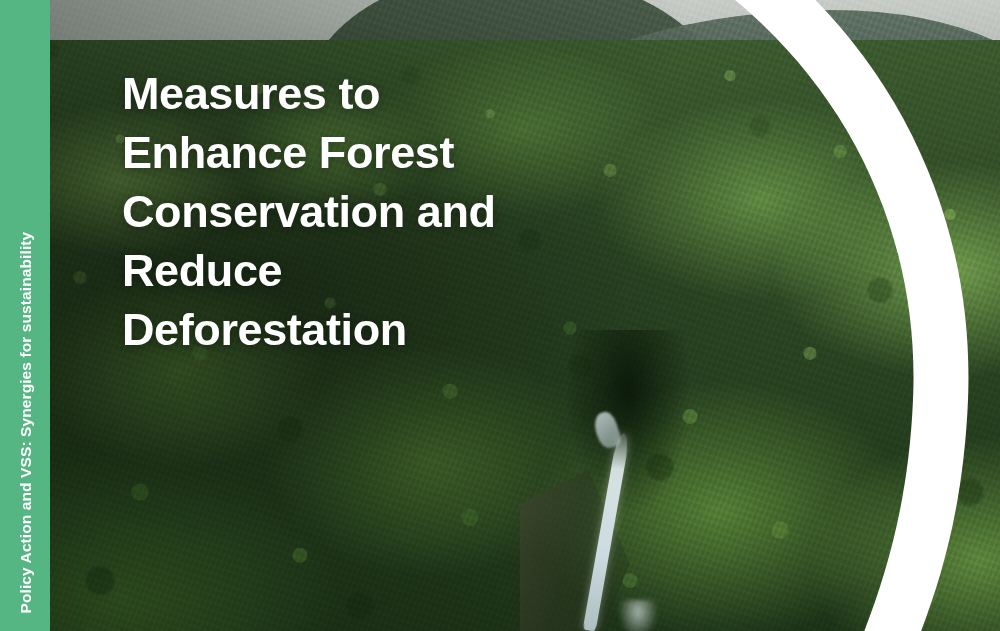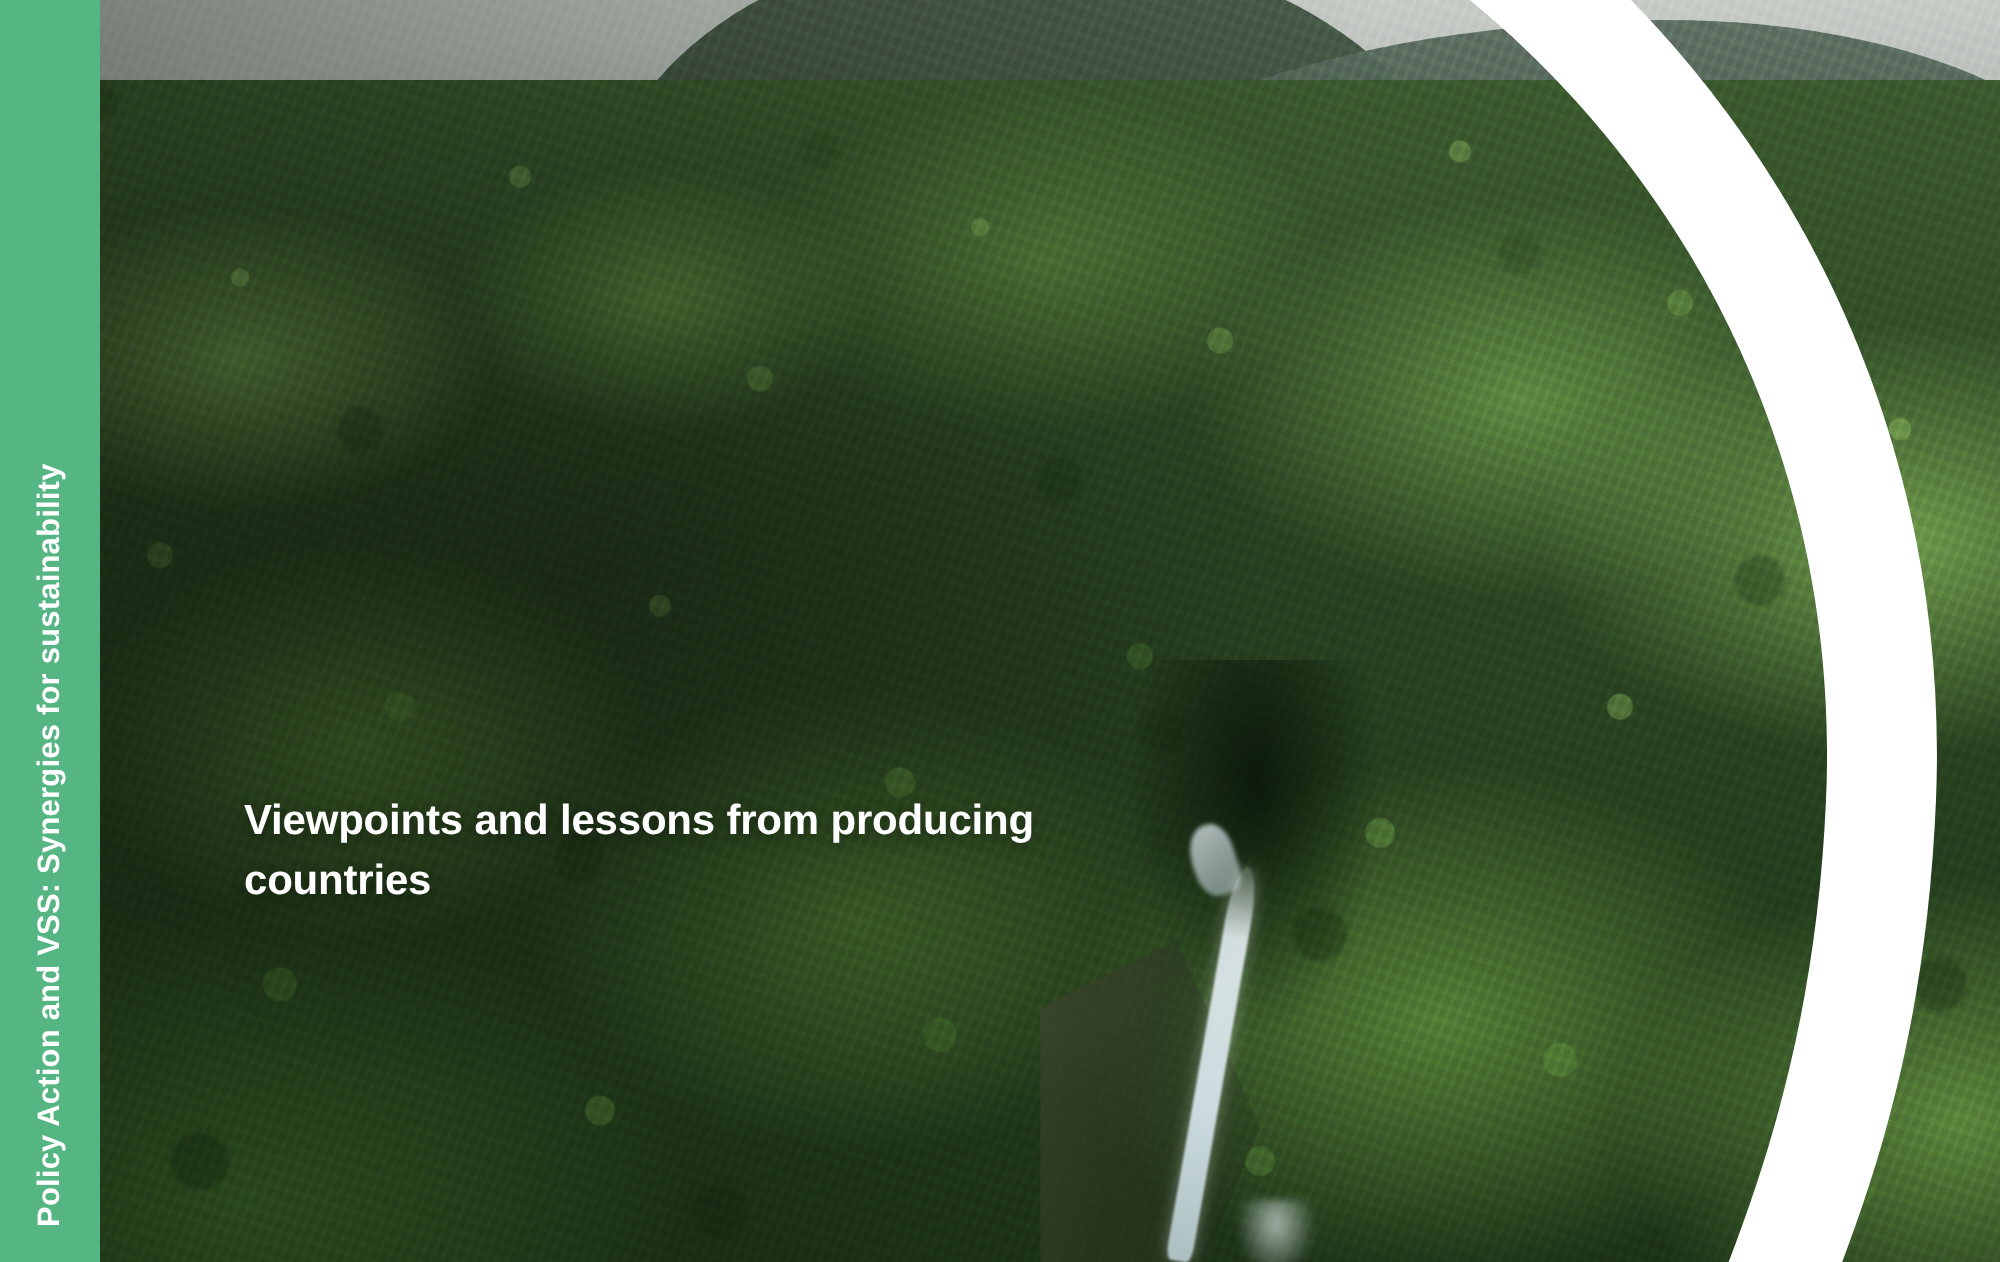--- a/index.html
+++ b/index.html
@@ -286,16 +286,16 @@
                C 920 245, 856 100, 735 0
                Z" fill="#ffffff"></path>
     </svg>
   </div>
 
   <div class="spine">
     <div class="spine-label">Policy Action and VSS: Synergies for sustainability</div>
   </div>
 
   <div class="content">
-    <p class="subtitle">Viewpoints and lessons from producing countries</p>
+    <h1 class="title">Measures to Enhance Forest Conservation and Reduce Deforestation</h1>
   </div>
 
 </div>
 
 </body></html>

